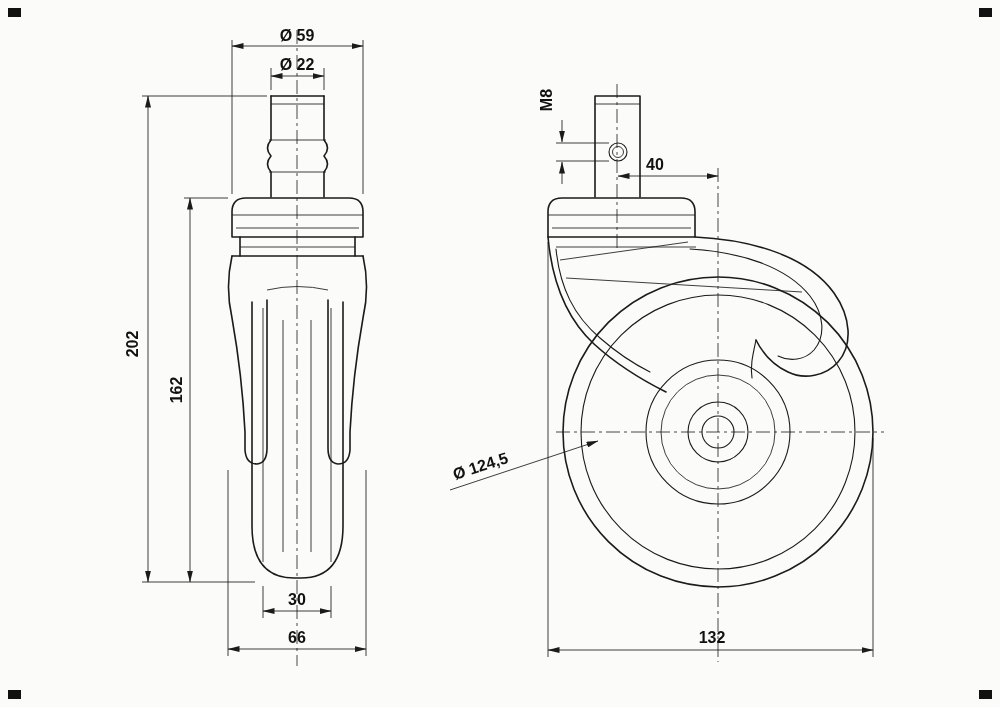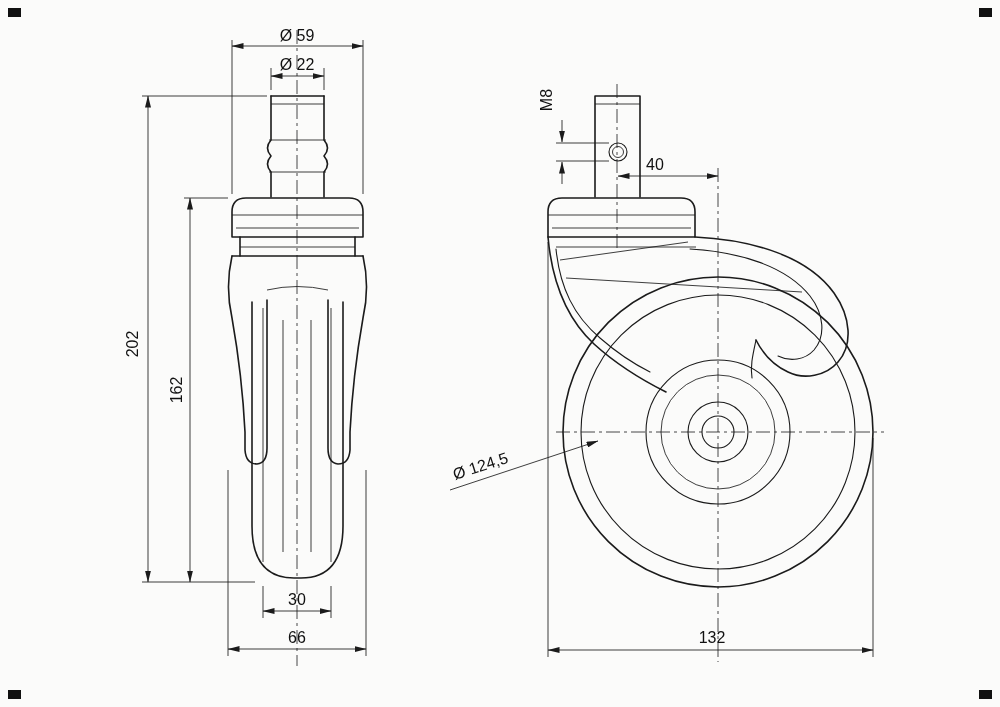--- a/index.html
+++ b/index.html
@@ -1,18 +1,18 @@
 <!DOCTYPE html>
 <html><head>
 <meta charset="utf-8">
 <title>Technical Drawing</title>
 <style>
   html,body{margin:0;padding:0;background:#fbfbfa;}
   .sheet{position:relative;width:1000px;height:707px;background:#fbfbfa;overflow:hidden;
-         font-family:"Liberation Sans", sans-serif;}
+         font-family:"Liberation Sans", sans-serif;font-weight:bold;}
   svg{display:block;}
   .outline{fill:none;stroke:#1b1b1b;stroke-width:1.6;stroke-linecap:round;stroke-linejoin:round;}
   .med{fill:none;stroke:#1b1b1b;stroke-width:1.1;stroke-linecap:round;}
   .thin{fill:none;stroke:#1b1b1b;stroke-width:0.85;stroke-linecap:butt;}
   .center{fill:none;stroke:#1b1b1b;stroke-width:0.8;stroke-dasharray:14 4 3 4;}
   .dimtext{font-family:"Liberation Sans",sans-serif;font-size:16px;fill:#111;}
   .mark{fill:#111;stroke:none;}
 </style>
 </head>
 <body>

